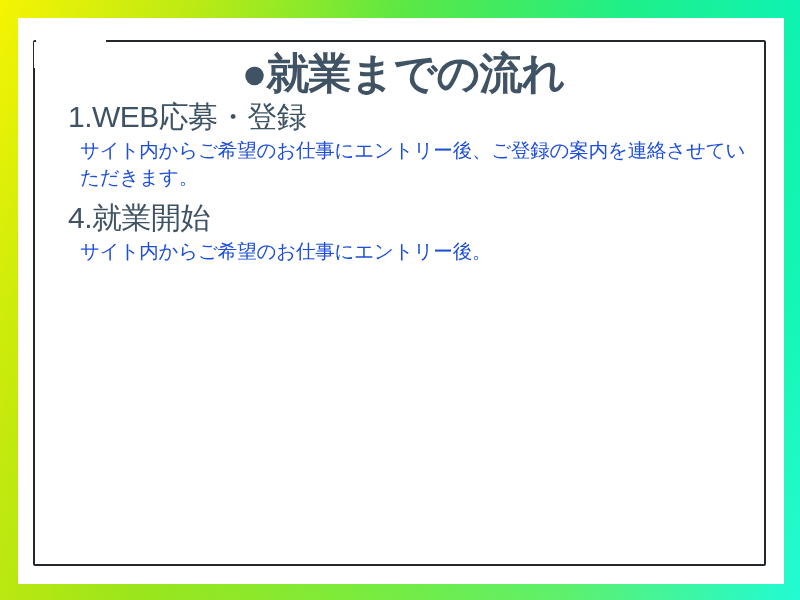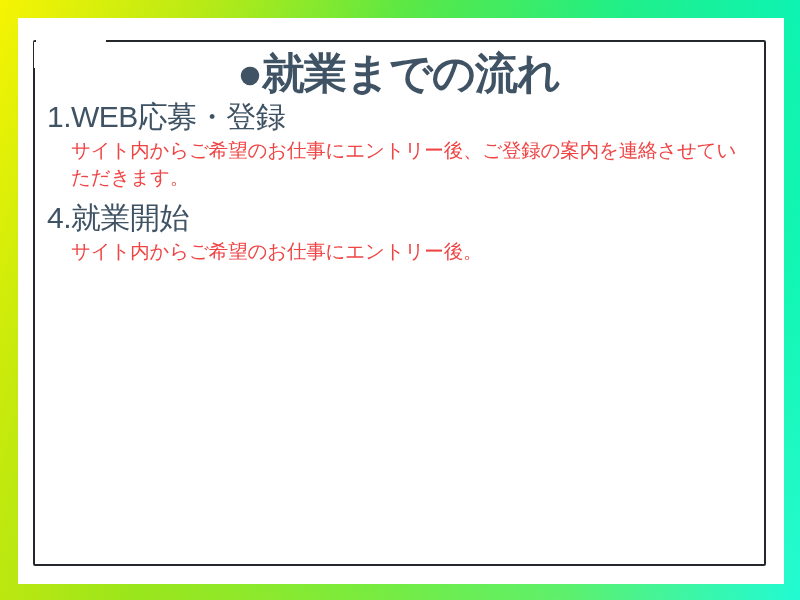--- a/index.html
+++ b/index.html
@@ -83,21 +83,21 @@
     background: #ffffff;
   }
 
   .content {
     position: absolute;
     left: 15px;
     top: 22px;
     right: 18px;
     bottom: 18px;
     box-sizing: border-box;
-    padding: 10px 16px 8px 14px;
+    padding: 10px 16px 8px 23px;
     overflow: hidden;
   }
 
   .title {
     text-align: center;
     color: #3f5364;
     font-size: 43px;
     font-weight: bold;
     line-height: 1.0;
     letter-spacing: -1px;
@@ -112,25 +112,25 @@
   }
   .step {
     margin: 0 0 2px 0;
   }
   .step-heading {
     color: #3f5364;
     font-size: 30px;
     font-weight: normal;
     line-height: 1.22;
     letter-spacing: -0.5px;
-    margin: 0 0 1px 0;
+    margin: 0 0 1px 12px;
     white-space: nowrap;
   }
   .step-body {
-    color: #ef4444;
+    color: #1d4ed8;
     font-size: 19.5px;
     line-height: 1.38;
     margin: 0 0 0 24px;
     letter-spacing: -0.2px;
   }
 
   .step:nth-child(1) { margin-bottom: 10px; }
   .step:nth-child(2) { margin-bottom: 8px; }
   .step:nth-child(3) { margin-bottom: 10px; }
   .step:nth-child(4) { margin-bottom: 0; font-style: italic; }

